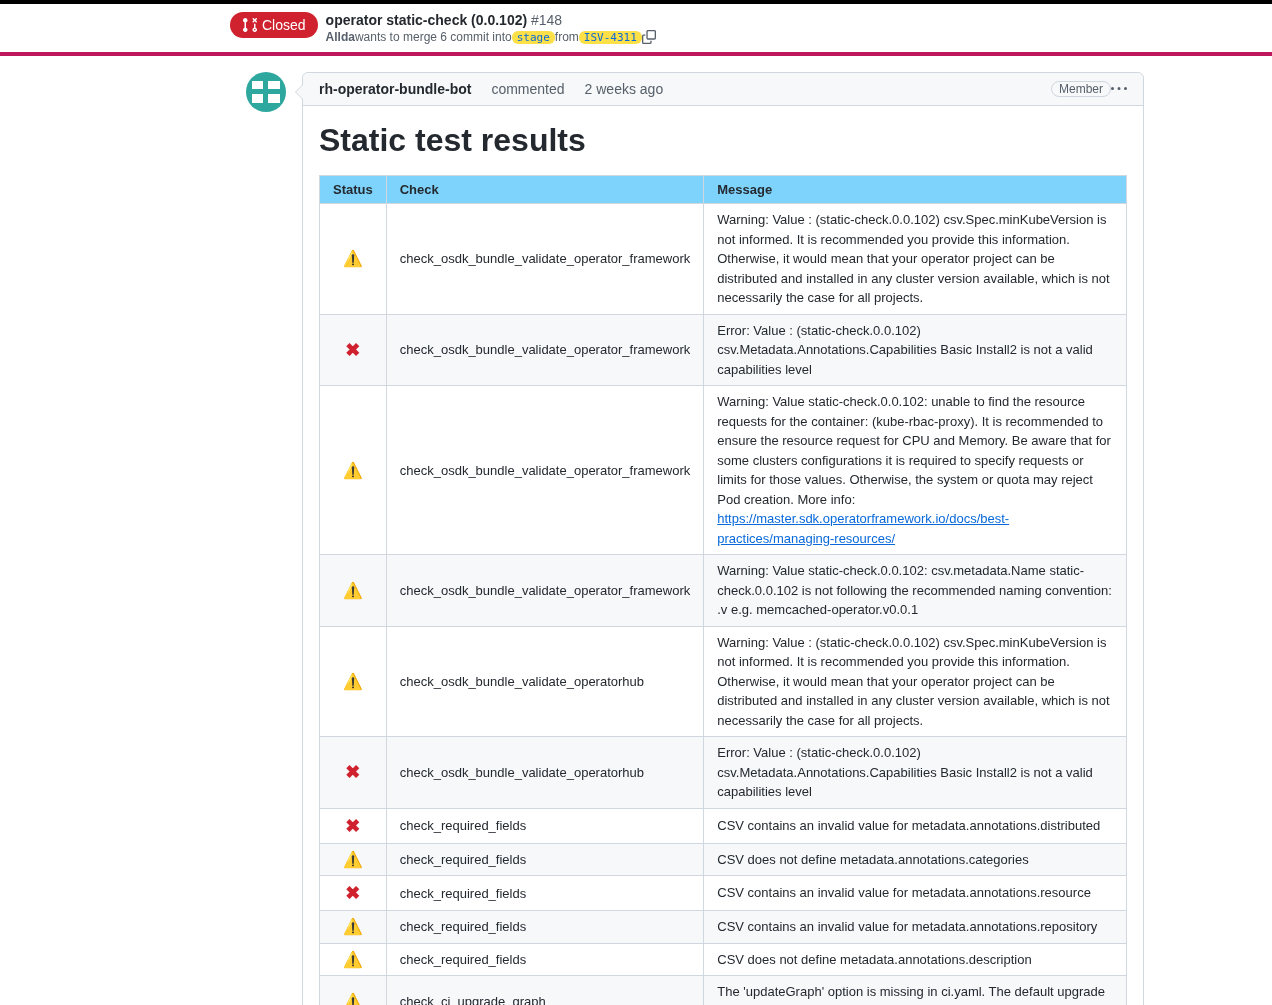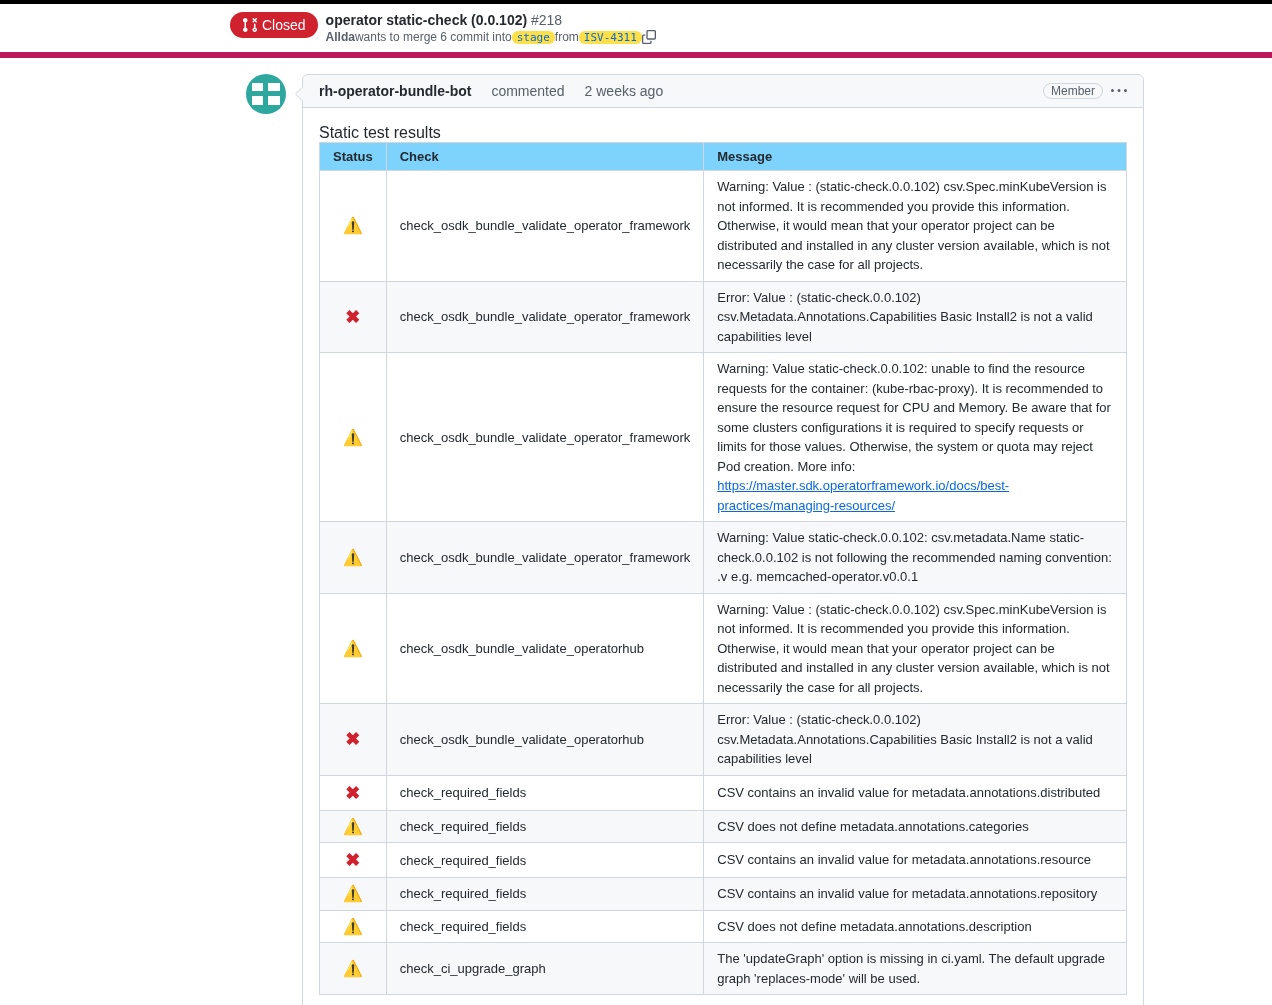--- a/index.html
+++ b/index.html
@@ -5,21 +5,21 @@
 * { box-sizing: border-box; margin: 0; padding: 0; }
 body {
   font-family: -apple-system, BlinkMacSystemFont, "Segoe UI", Helvetica, Arial, sans-serif;
   font-size: 14px;
   color: #24292f;
   background: #ffffff;
 }
 .black-bar { background: #000; height: 4px; }
 .header-region {
   padding: 8px 16px 8px 16px;
-  border-bottom: 6px solid #be185d;
+  border-bottom: 4px solid #be185d;
   display: flex;
   align-items: flex-start;
   gap: 8px;
   padding-left: 230px;
 }
 .state-badge {
   background: #cf222e;
   color: #fff;
   padding: 5px 12px;
   border-radius: 2em;
@@ -104,32 +104,32 @@
   padding: 8px 16px;
   border-bottom: 1px solid #d0d7de;
   border-radius: 6px 6px 0 0;
   display: flex;
   align-items: center;
   justify-content: space-between;
 }
 .comment-header-left { display: flex; align-items: baseline; gap: 20px; }
 .comment-author { font-weight: 600; color: #24292f; }
 .comment-time { color: #57606a; }
-.comment-header-right { display: flex; align-items: flex-start; gap: 8px; }
+.comment-header-right { display: flex; align-items: flex-start; }
 .member-badge {
   border: 1px solid #d0d7de;
   padding: 0 7px;
   border-radius: 2em;
   font-size: 12px;
   color: #57606a;
 }
 .kebab { width: 16px; cursor: pointer; color: #57606a; }
 
 .comment-body { padding: 16px; }
-.comment-body h1 { font-size: 16px; font-weight: 400; }
+.comment-body h1 { font-size: 32px; font-weight: 700; margin-bottom: 16px; }
 
 table.results {
   width: 100%;
   border-collapse: collapse;
   font-size: 13px;
 }
 table.results th, table.results td {
   border: 1px solid #d0d7de;
   padding: 6px 13px;
   text-align: left;
@@ -154,21 +154,21 @@
 <div class="header-region">
   <span class="state-badge">
     <svg viewBox="0 0 16 16">
         <path d="M10.72 1.227a.75.75 0 0 1 1.06 0l.97.97.97-.97a.75.75 0 1 1 1.06 1.061l-.97.97.97.97a.75.75 0 1 1-1.06 1.06l-.97-.97-.97.97a.75.75 0 0 1-1.06-1.06l.97-.97-.97-.97a.75.75 0 0 1 0-1.06ZM3.25 1a2.25 2.25 0 0 0-.75 4.372v5.256a2.251 2.251 0 1 0 1.5 0V5.372A2.25 2.25 0 0 0 3.25 1Zm9.5 5.5a.75.75 0 0 1 .75.75v3.378a2.251 2.251 0 1 1-1.5 0V7.25a.75.75 0 0 1 .75-.75ZM3.25 2.5a.75.75 0 1 0 0 1.5.75.75 0 0 0 0-1.5Zm0 9.5a.75.75 0 1 0 0 1.5.75.75 0 0 0 0-1.5Zm9.5 0a.75.75 0 1 0 0 1.5.75.75 0 0 0 0-1.5Z"></path>
       </svg>
     <span>Closed</span>
   </span>
   <div class="header-meta">
     <div class="title-line">
       <span class="title">operator static-check (0.0.102)</span>
-      <span class="number">#218</span>
+      <span class="number">#148</span>
     </div>
     <div class="merge-line">
       <span class="author">Allda</span>
       <span>wants to merge 6 commit into</span>
       <span class="branch-label">stage</span>
       <span>from</span>
       <span class="branch-label">ISV-4311</span>
       <svg class="copy-icon" viewBox="0 0 16 16" fill="currentColor">
           <path d="M0 6.75C0 5.784.784 5 1.75 5h1.5a.75.75 0 0 1 0 1.5h-1.5a.25.25 0 0 0-.25.25v7.5c0 .138.112.25.25.25h7.5a.25.25 0 0 0 .25-.25v-1.5a.75.75 0 0 1 1.5 0v1.5A1.75 1.75 0 0 1 9.25 16h-7.5A1.75 1.75 0 0 1 0 14.25Z"></path>
           <path d="M5 1.75C5 .784 5.784 0 6.75 0h7.5C15.216 0 16 .784 16 1.75v7.5A1.75 1.75 0 0 1 14.25 11h-7.5A1.75 1.75 0 0 1 5 9.25Zm1.75-.25a.25.25 0 0 0-.25.25v7.5c0 .138.112.25.25.25h7.5a.25.25 0 0 0 .25-.25v-7.5a.25.25 0 0 0-.25-.25Z"></path>

